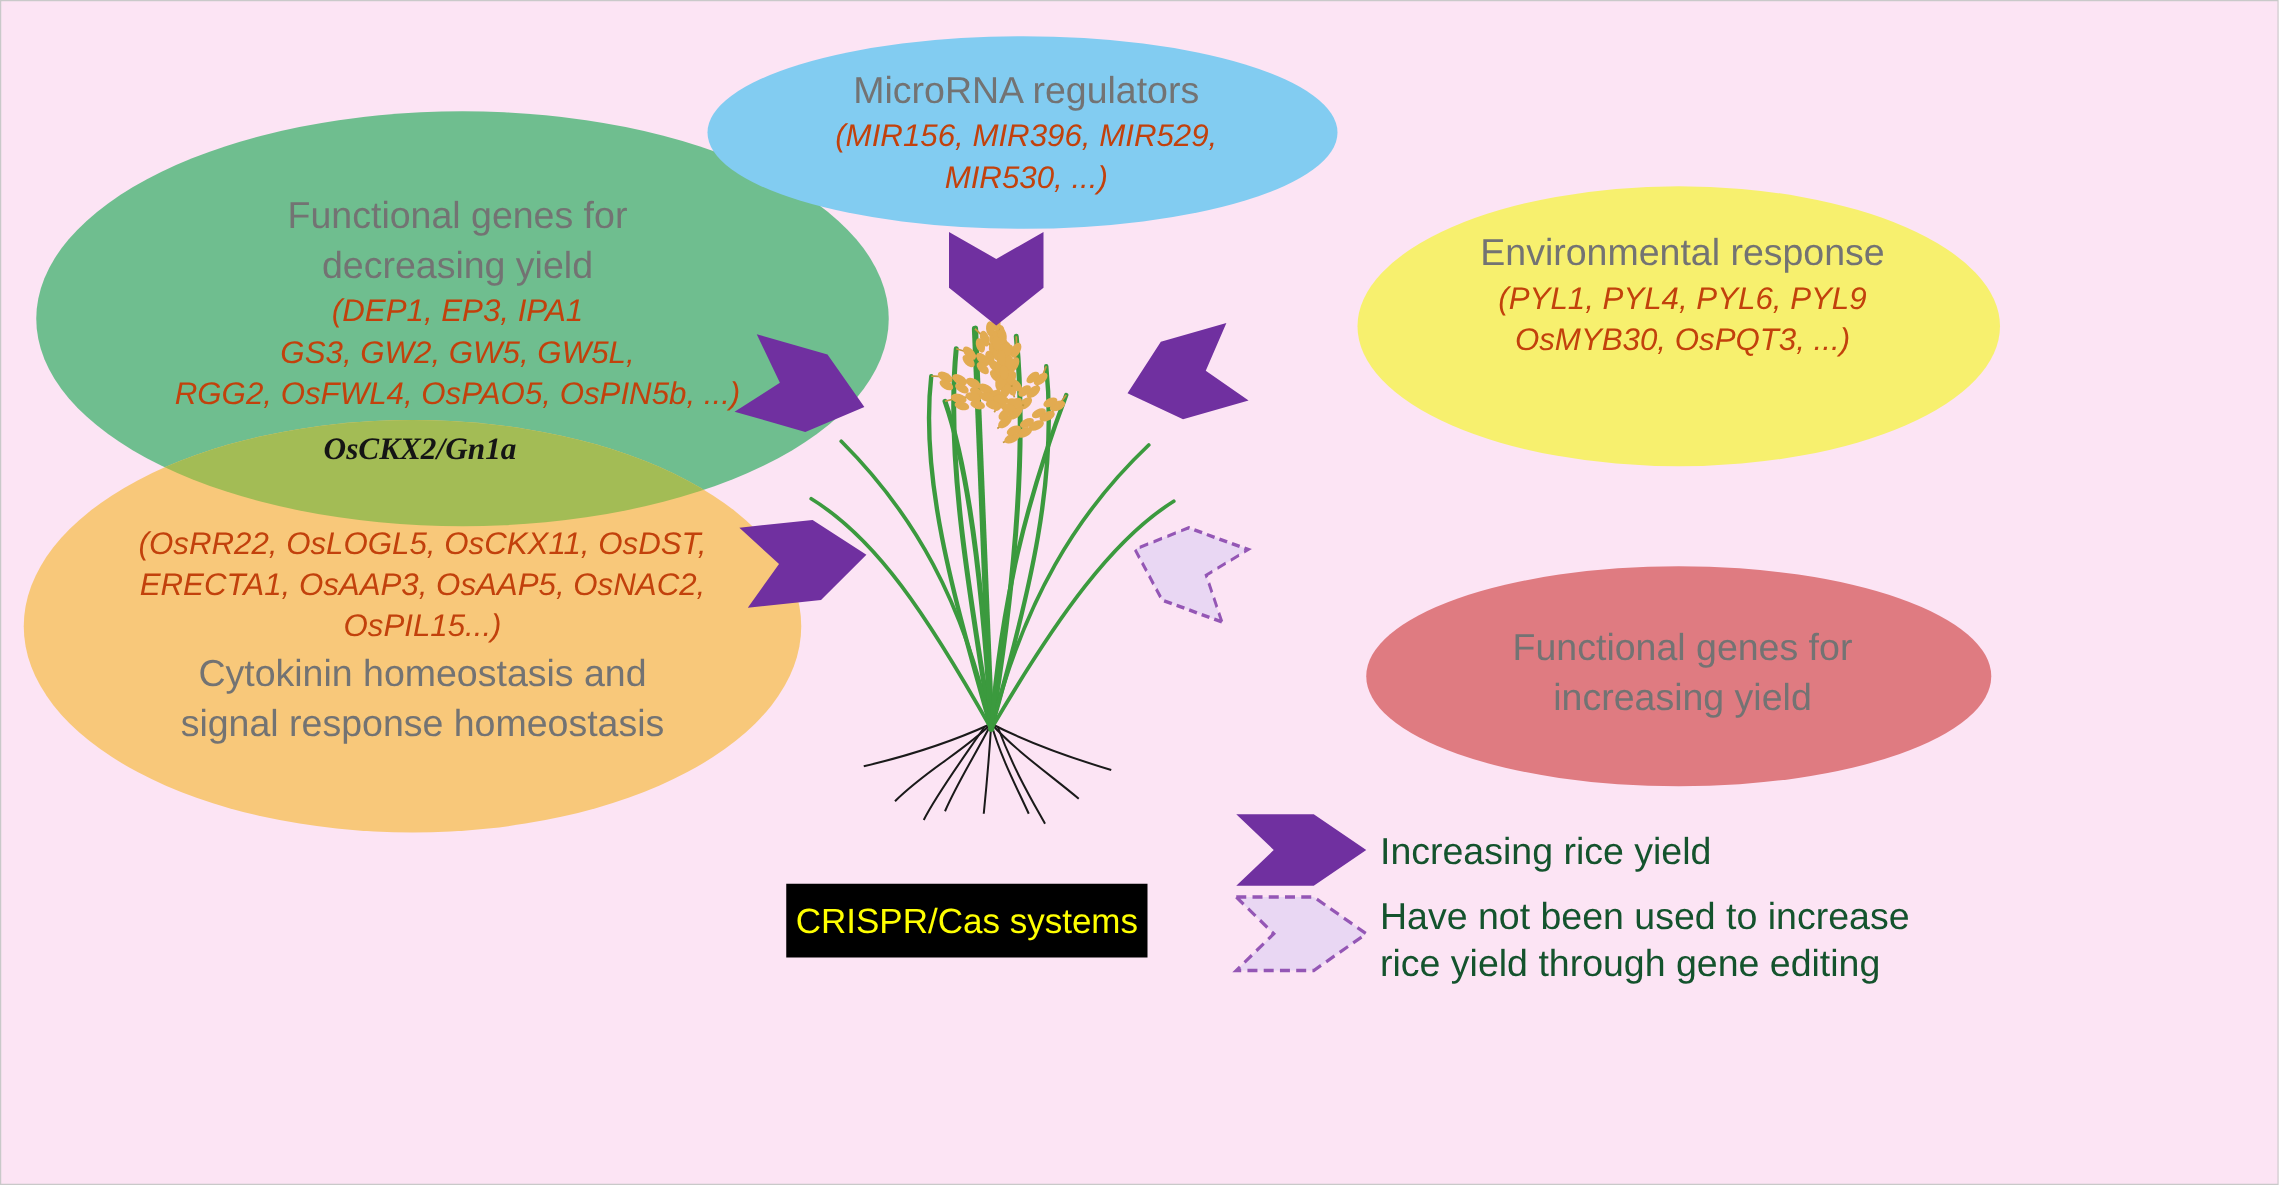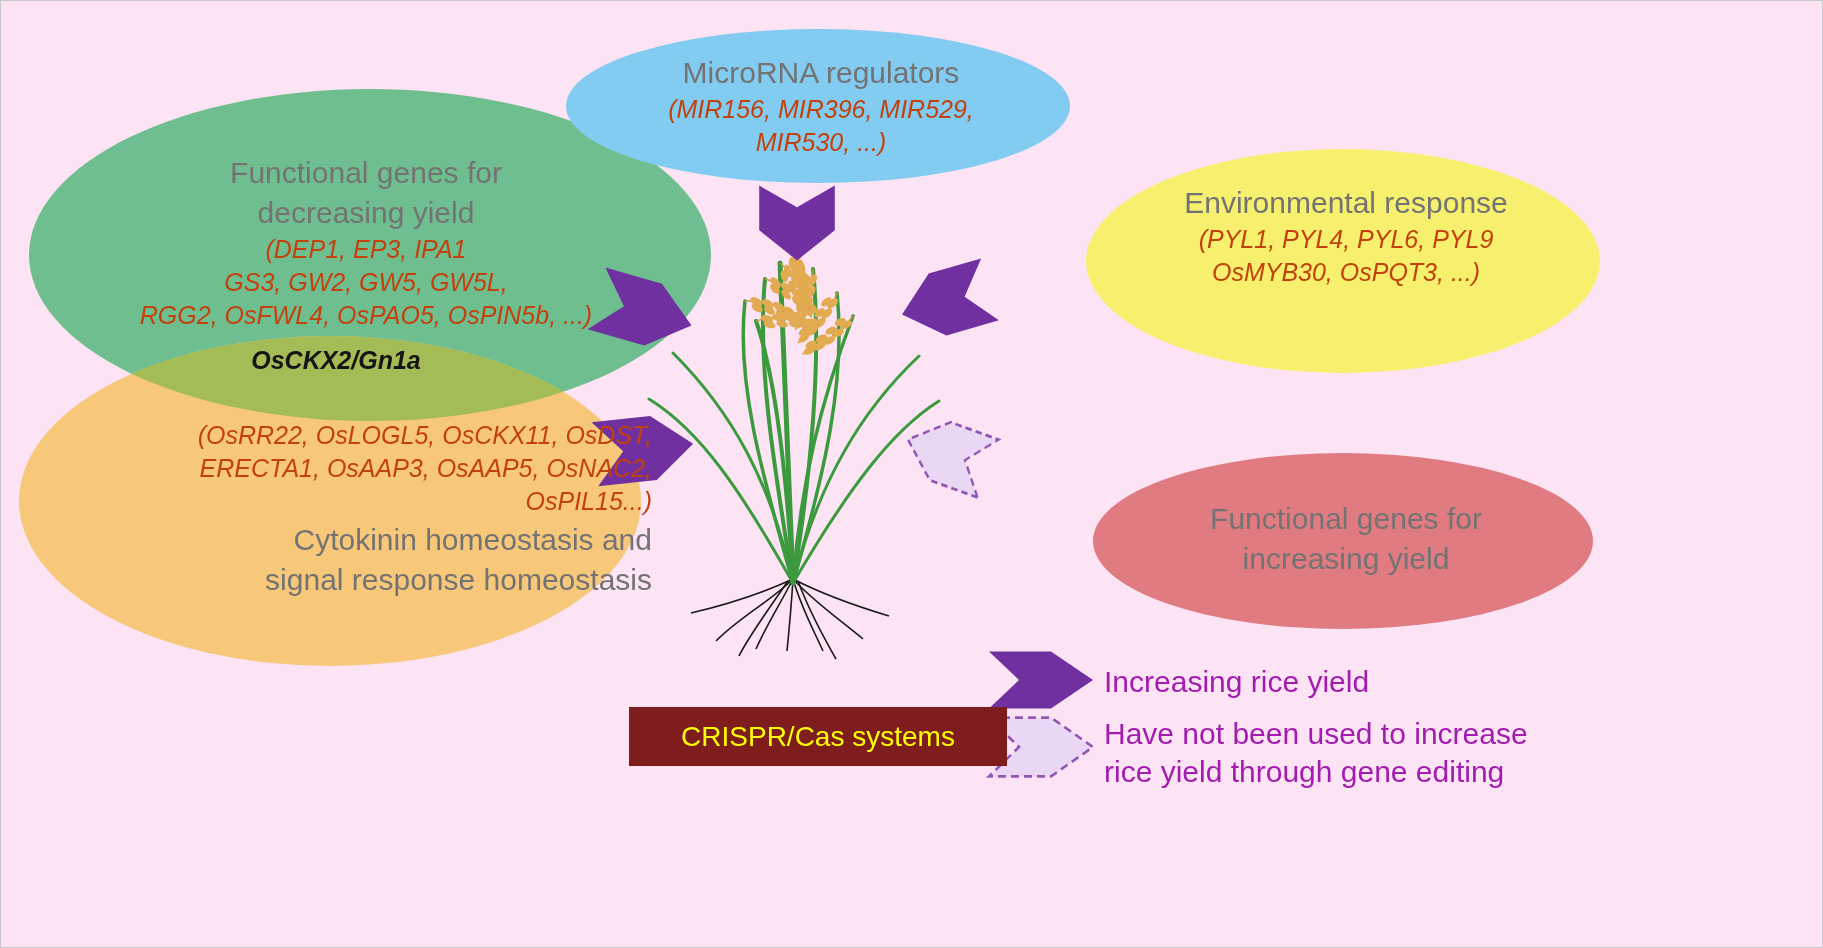--- a/index.html
+++ b/index.html
@@ -10,27 +10,27 @@
     overflow:hidden;
     font-family:"Liberation Sans", sans-serif;
     border:1px solid #c9c9c9;
     box-sizing:border-box;
   }
   #diagram-svg{position:absolute;left:0;top:0;}
   .tblock{position:absolute;text-align:center;}
   .tblock span{display:block;}
   .title{color:#737373;font-size:30px;line-height:40px;}
   .genes{color:#c2410c;font-style:italic;font-size:25px;line-height:33px;}
-  .overlap-label{color:#151515;font-style:italic;font-size:25px;font-weight:600;}
+  .overlap-label{color:#151515;font-style:italic;font-size:25px;font-weight:600;font-family:Liberation Serif, serif;}
   #crispr-box{
-    position:absolute;left:628px;top:706px;width:378px;height:59px;
-    background:#7f1d1d;color:#ffff00;font-size:28px;
+    position:absolute;left:628px;top:706px;width:289px;height:59px;
+    background:#000000;color:#ffff00;font-size:28px;
     display:flex;align-items:center;justify-content:center;
   }
-  .legend-text{position:absolute;color:#a21caf;font-size:30px;line-height:38px;text-align:left;}
+  .legend-text{position:absolute;color:#14532d;font-size:30px;line-height:38px;text-align:left;}
 </style>
 </head>
 <body>
 
 <div id="canvas">
 
   <svg id="diagram-svg" width="1823" height="948" viewBox="0 0 1823 948">
     <defs>
       <clipPath id="clip-green">
           <ellipse cx="369" cy="254" rx="341" ry="166"></ellipse>
@@ -111,21 +111,21 @@
     <span class="title">decreasing yield</span>
     <span class="genes">(DEP1, EP3, IPA1</span>
     <span class="genes">GS3, GW2, GW5, GW5L,</span>
     <span class="genes">RGG2, OsFWL4, OsPAO5, OsPIN5b, ...)</span>
   </div>
 
   <div class="tblock" style="left:115px;top:345px;width:440px;">
     <span class="overlap-label">OsCKX2/Gn1a</span>
   </div>
 
-  <div class="tblock" style="left:51px;top:418px;width:600px;text-align:right;">
+  <div class="tblock" style="left:37px;top:418px;width:600px;">
     <span class="genes">(OsRR22, OsLOGL5, OsCKX11, OsDST,</span>
     <span class="genes">ERECTA1, OsAAP3, OsAAP5, OsNAC2,</span>
     <span class="genes">OsPIL15...)</span>
     <span class="title" style="margin-top:2px">Cytokinin homeostasis and</span>
     <span class="title">signal response homeostasis</span>
   </div>
 
   <div class="tblock" style="left:590px;top:52px;width:460px;">
     <span class="title">MicroRNA regulators</span>
     <span class="genes">(MIR156, MIR396, MIR529,</span>

